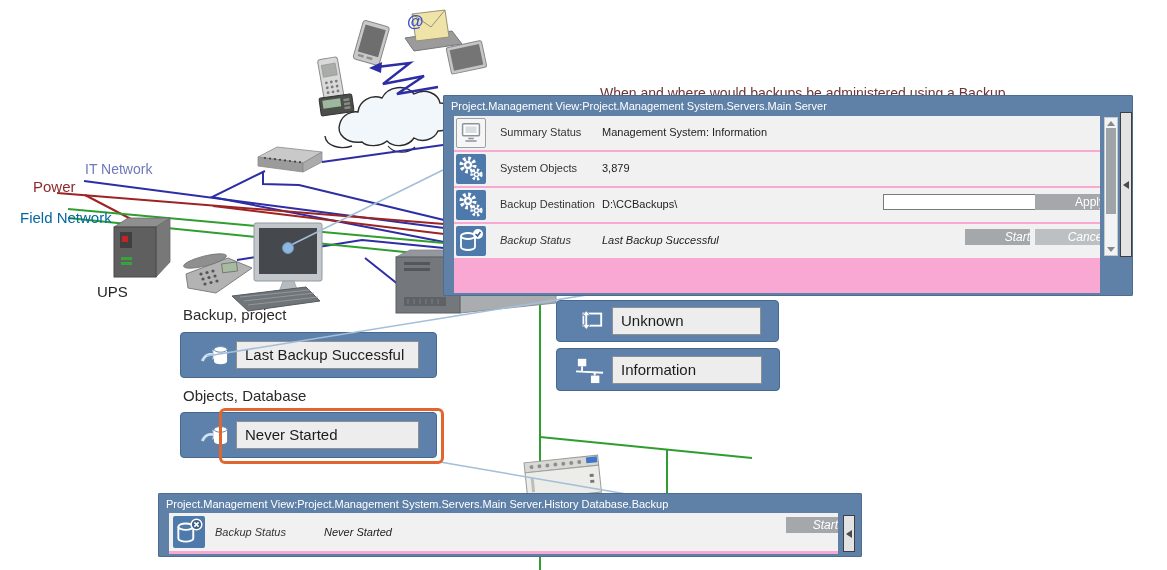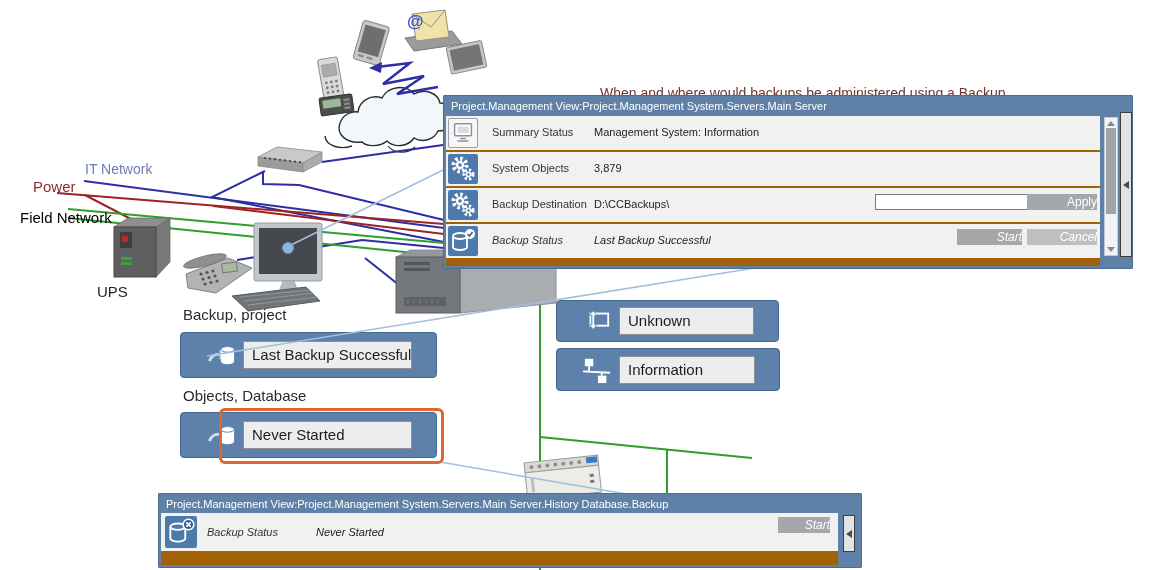--- a/index.html
+++ b/index.html
@@ -3,39 +3,39 @@
 <meta charset="utf-8">
 <style>
   html,body{margin:0;padding:0;background:#fff;}
   #canvas{position:relative;width:1167px;height:570px;background:#fff;overflow:hidden;
           font-family:"Liberation Sans",sans-serif;}
   .abs{position:absolute;}
   
   .diag-label{position:absolute;white-space:nowrap;z-index:2;}
   .lbl-it{color:#6d79ba;font-size:14px;}
   .lbl-power{color:#8c2a2a;font-size:15px;}
-  .lbl-field{color:#000000;font-size:15px;text-align:right;}
+  .lbl-field{color:#0369a1;font-size:15px;text-align:right;}
   .lbl-dark{color:#1f1f1f;font-size:15px;}
   .lbl-backup{color:#2a2a2a;font-size:15px;}
   
   .status-box{position:absolute;background:#5d81ab;border:1px solid #47688e;border-radius:4px;
-              display:flex;align-items:center;gap:6px;padding:5px 24px;box-sizing:border-box;z-index:3;justify-content:center;}
+              display:flex;align-items:center;gap:6px;padding:5px 17px;box-sizing:border-box;z-index:3;justify-content:center;}
   .status-box .bicon{flex:0 0 auto;width:32px;height:28px;}
   .plate{flex:1;background:#ededed;border:1px solid #8f8f8f;font-size:15px;color:#1c1c1c;
          padding:3px 8px;white-space:nowrap;overflow:hidden;height:20px;line-height:20px;}
   #sel-highlight{position:absolute;left:219px;top:408px;width:219px;height:50px;
                  border:3px solid #e0662e;border-radius:6px;z-index:5;pointer-events:none;}
   
   #caption{position:absolute;left:600px;top:85px;font-size:14px;color:#6e3434;white-space:nowrap;z-index:4;text-decoration:underline;}
   
   .panel{position:absolute;background:#5f81a8;border-radius:2px;z-index:6;
          box-shadow:0 0 0 1px #4d6c90 inset;}
   .panel-title{height:20px;line-height:20px;color:#fff;font-size:11px;padding:1px 0 0 8px;
                white-space:nowrap;overflow:hidden;}
-  .panel-body{position:absolute;left:3px;top:21px;bottom:3px;background:#a16207;overflow:hidden;}
+  .panel-body{position:absolute;left:11px;top:21px;bottom:3px;background:#f9a8d4;overflow:hidden;}
   .prow{position:relative;height:34px;margin-bottom:2px;background:#f1f1f1;}
   .prow:last-child{margin-bottom:0;font-style:italic;}
   .rowicon{position:absolute;left:2px;top:2px;width:30px;height:30px;background:#4e79ab;border-radius:2px;}
   .rowicon.gray{background:#f6f6f6;border:1px solid #9aa0a5;box-sizing:border-box;}
   .rlabel{position:absolute;left:46px;top:10px;font-size:11px;color:#333;}
   .rvalue{position:absolute;left:148px;top:10px;font-size:11px;color:#222;}
   .btn{position:absolute;height:16px;line-height:16px;text-align:right;color:#fff;font-size:12px;
        background:#a4a8ab;cursor:default;}
   .btn.disabled{background:#bdc0c2;}
   .txtinput{position:absolute;height:14px;border:1px solid #7a7a7a;background:#fff;font-size:11px;padding:0 3px;}
@@ -264,21 +264,21 @@
     <g stroke="#a3bed9" stroke-width="1.5" fill="none">
       <path d="M289,246 L443,170"></path>
       <path d="M792,262 L207,356"></path>
       <path d="M440,462 L632,495"></path>
     </g>
     <circle cx="288" cy="248" r="5.5" fill="#8fb6de" stroke="#6a96c2"></circle>
   </svg>
 
   <div id="caption">When and where would backups be administered using a Backup</div>
 
-  <div class="panel" style="left:443px;top:95px;width:690px;height:174px;">
+  <div class="panel" style="left:443px;top:95px;width:690px;height:201px;">
     <div class="panel-title">Project.Management View:Project.Management System.Servers.Main Server</div>
     <div class="panel-body" style="right:33px;">
 
       <div class="prow">
         <div class="rowicon gray">
           <svg width="28" height="28" viewBox="0 0 30 30">
             <rect x="6" y="5" width="18" height="13" rx="1" fill="#fdfdfd" stroke="#8d939a" stroke-width="1.6"></rect>
             <rect x="9" y="8" width="12" height="7" fill="#d9dde0"></rect>
             <path d="M12,21 h6 M9,23.5 h12" stroke="#8d939a" stroke-width="1.6"></path>
           </svg>
@@ -338,21 +338,21 @@
     <div class="vscroll" style="left:661px;top:22px;width:14px;height:139px;">
       <div class="tri-up"></div>
       <div class="vthumb" style="top:10px;height:86px;"></div>
       <div class="tri-down"></div>
     </div>
     <div class="strip" style="left:677px;top:17px;width:12px;height:145px;">
       <div class="tri-left"></div>
     </div>
   </div>
 
-  <div class="panel" style="left:158px;top:493px;width:704px;height:75px;">
+  <div class="panel" style="left:158px;top:493px;width:704px;height:64px;">
     <div class="panel-title">Project.Management View:Project.Management System.Servers.Main Server.History Database.Backup</div>
     <div class="panel-body" style="right:24px;top:20px;">
       <div class="prow" style="height:38px;">
         <div class="rowicon" style="width:32px;height:32px;top:3px;left:4px;">
           <svg width="32" height="32" viewBox="0 0 30 30">
             <ellipse cx="12" cy="10" rx="7" ry="3" fill="none" stroke="#fff" stroke-width="1.8"></ellipse>
             <path d="M5,10 v11 a7,3 0 0 0 14,0 v-11" fill="none" stroke="#fff" stroke-width="1.8"></path>
             <circle cx="22" cy="8" r="5" fill="#3d5f86" stroke="#fff" stroke-width="1.4"></circle>
             <path d="M20,6 l4,4 M24,6 l-4,4" fill="none" stroke="#fff" stroke-width="1.5"></path>
           </svg>

